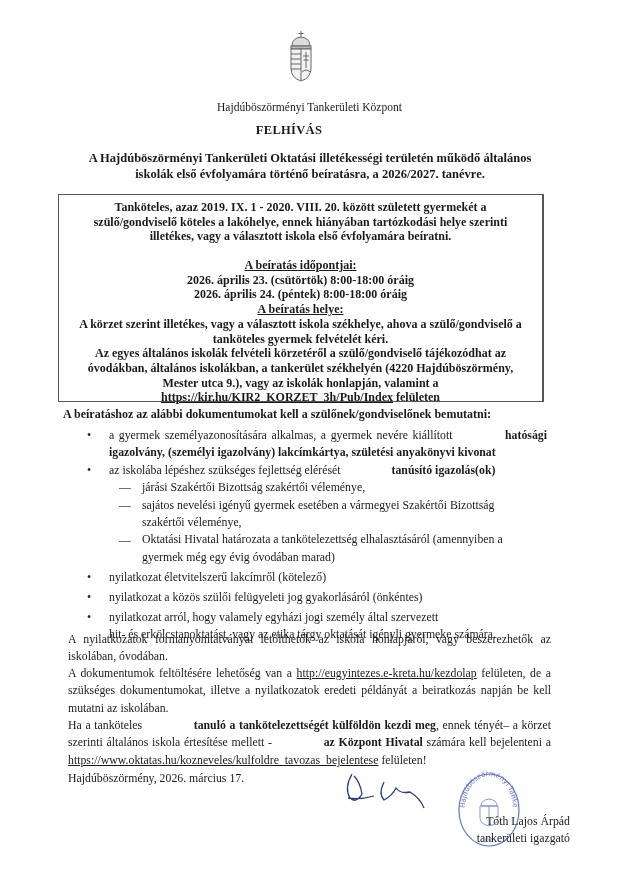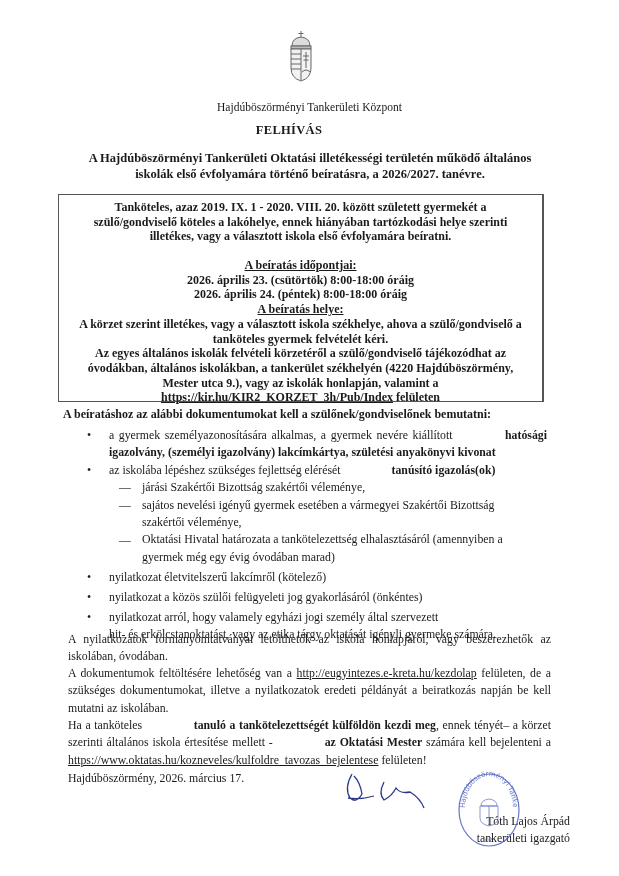--- a/index.html
+++ b/index.html
@@ -112,21 +112,21 @@
     <span class="bullet">•</span>
     <div class="btxt" style="white-space:nowrap;">nyilatkozat arról, hogy valamely egyházi jogi személy által szervezett</div>
     <div class="btxt" style="top:17px; left:22px; white-space:nowrap;">hit- és erkölcstanoktatást, vagy az etika tárgy oktatását igényli gyermeke számára.</div>
   </div>
 </div>
 
 <div class="abs para" style="top:631px;">A nyilatkozatok formanyomtatványai letölthetők az iskola honlapjáról, vagy beszerezhetők az iskolában, óvodában.</div>
 
 <div class="abs para" style="top:665px;"><span>A dokumentumok feltöltésére lehetőség van a </span><span class="link">http://eugyintezes.e-kreta.hu/kezdolap</span><span> felületen, de a szükséges dokumentumokat, illetve a nyilatkozatok eredeti példányát a beiratkozás napján be kell mutatni az iskolában.</span></div>
 
-<div class="abs para" style="top:717px;"><span> Ha a tanköteles </span><b>tanuló a tankötelezettségét külföldön kezdi meg</b><span>, ennek tényét– a körzet szerinti általános iskola értesítése mellett - </span><b>az Oktatási Mester</b><span> számára kell bejelenteni a </span><span class="link">https://www.oktatas.hu/kozneveles/kulfoldre_tavozas_bejelentese</span><span> felületen!</span></div>
+<div class="abs para" style="top:717px;"><span> Ha a tanköteles </span><b>tanuló a tankötelezettségét külföldön kezdi meg</b><span>, ennek tényét– a körzet szerinti általános iskola értesítése mellett - </span><b>az Központ Hivatal</b><span> számára kell bejelenteni a </span><span class="link">https://www.oktatas.hu/kozneveles/kulfoldre_tavozas_bejelentese</span><span> felületen!</span></div>
 
 <div class="abs date">Hajdúböszörmény, 2026. március 17.</div>
 
 <svg class="abs sig" viewBox="0 0 90 45">
   <path d="M12 6 Q4 20 10 30 Q16 36 22 26 Q20 14 14 8 M8 30 Q20 32 34 28 M44 14 Q38 26 44 32 Q52 28 56 20 Q60 26 70 24 Q80 30 84 40" fill="none" stroke="#2a3a8a" stroke-width="1.3"></path>
 </svg>
 
 <div class="abs signer">
   <div>Tóth Lajos Árpád</div>
   <div>tankerületi igazgató</div>

